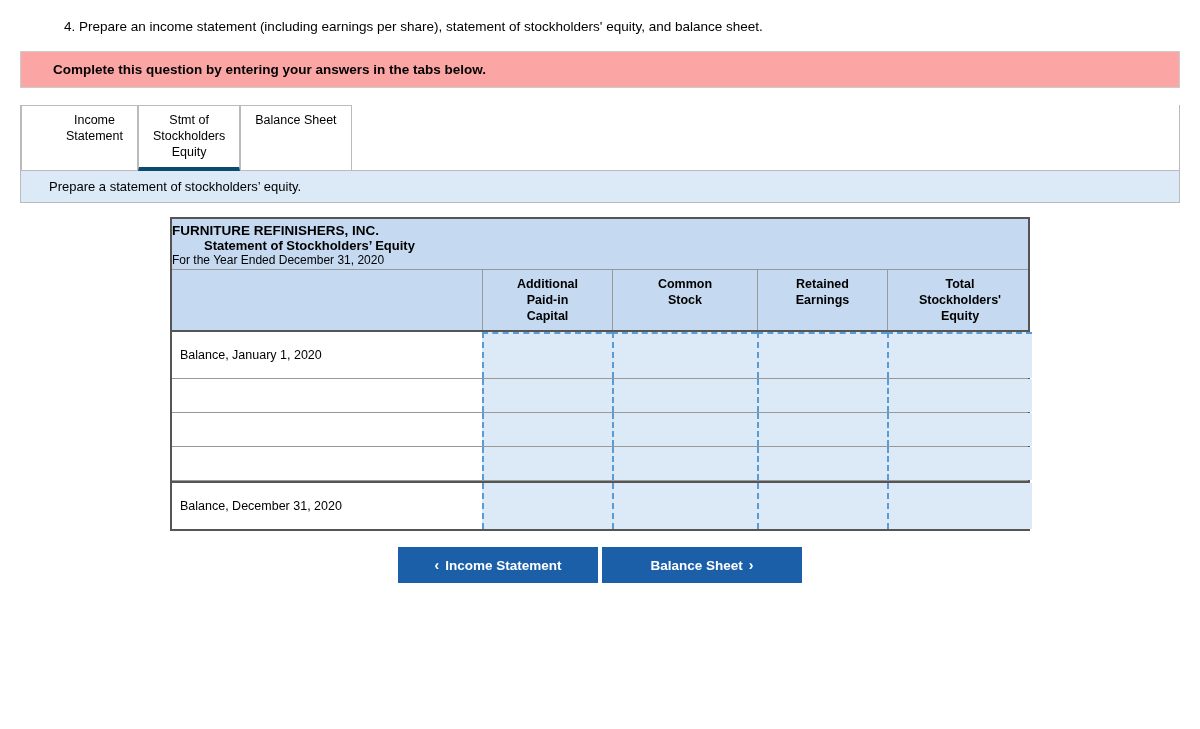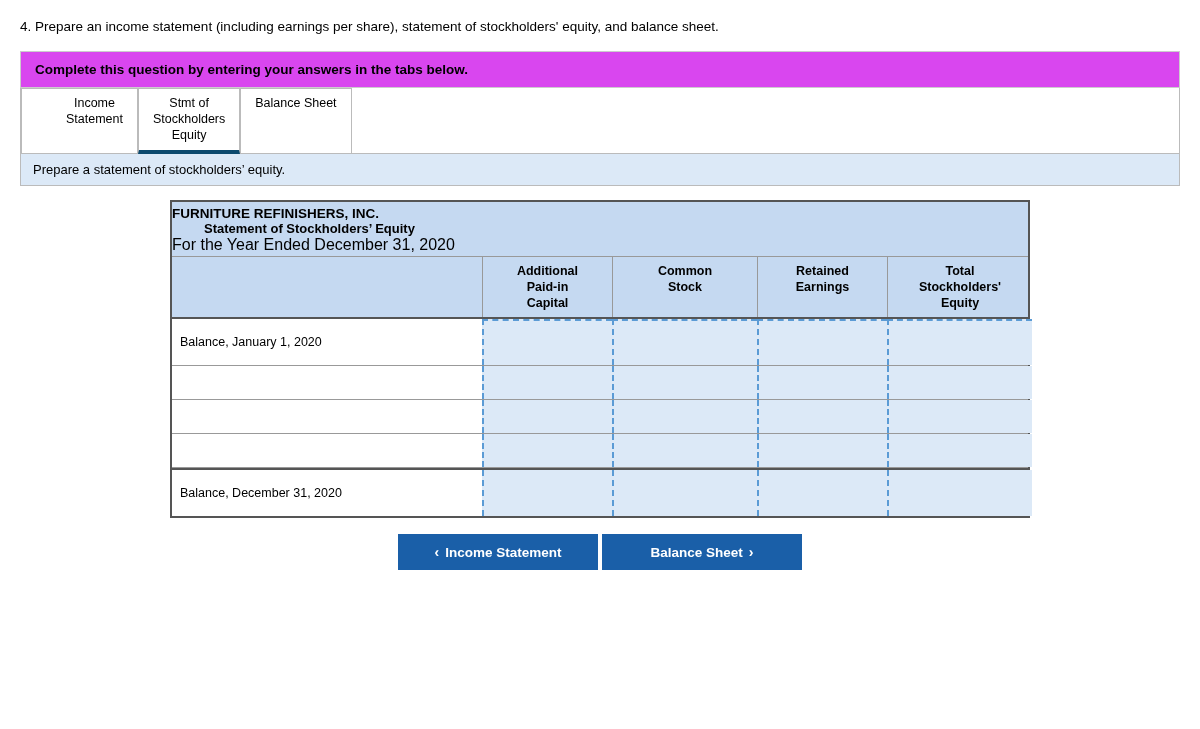--- a/index.html
+++ b/index.html
@@ -9,27 +9,28 @@
       background: #fff;
       color: #000;
       width: 1200px;
       min-height: 729px;
       padding: 18px 20px;
     }
     .question-text {
       font-size: 13.5px;
       margin-bottom: 14px;
       line-height: 1.4;
+      margin-left: 44px;
     }
     .instruction-box {
-      background: #d946ef;
-      padding: 10px 14px;
-      font-weight: bold;
-      font-size: 13.5px;
-      margin-bottom: 0;
+      background: #fca5a5;
+      padding: 10px 32px;
+      font-weight: bold;
+      font-size: 13.5px;
+      margin-bottom: 17px;
       border: 1px solid #ccc;
     }
     .tabs-row {
       display: flex;
       align-items: stretch;
       border-left: 1px solid #bbb;
       border-right: 1px solid #bbb;
       border-bottom: 1px solid #bbb;
       background: #fff;
     }
@@ -45,21 +46,21 @@
       line-height: 1.3;
     }
     .tab.active {
       background: #fff;
       border-bottom: 4px solid #0c4a6e;
       margin-bottom: -1px;
       z-index: 1;
     }
     .tab-content-area {
       background: #dce9f7;
-      padding: 8px 12px;
+      padding: 8px 28px;
       font-size: 13px;
       border-left: 1px solid #bbb;
       border-right: 1px solid #bbb;
       border-bottom: 1px solid #bbb;
       margin-bottom: 14px;
     }
     .statement-table-wrapper {
       margin: 0 auto;
       width: 860px;
       border: 2px solid #555;
@@ -74,21 +75,21 @@
     .statement-header .company-name {
       font-weight: bold;
       font-size: 13.5px;
     }
     .statement-header .stmt-title {
       font-weight: bold;
       font-size: 13px;
       padding-left: 32px;
     }
     .statement-header .stmt-period {
-      font-size: 16px;
+      font-size: 12px;
     }
     .col-headers-row {
       display: grid;
       grid-template-columns: 310px 130px 145px 130px 145px;
       background: #c5d9f1;
       border-bottom: 2px solid #555;
     }
     .col-header {
       text-align: center;
       font-weight: bold;

